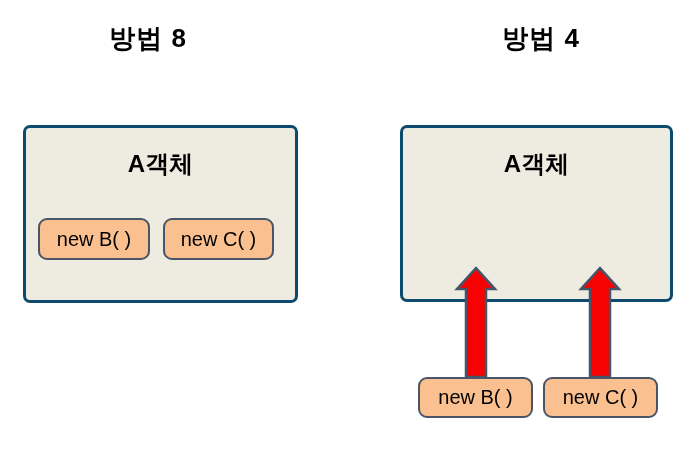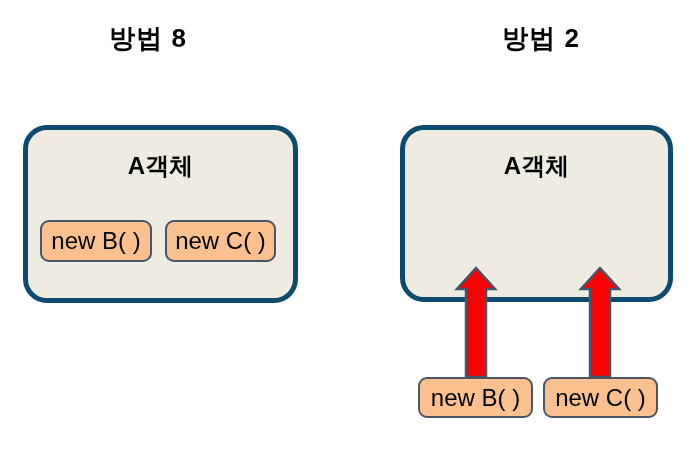--- a/index.html
+++ b/index.html
@@ -23,43 +23,43 @@
     letter-spacing: 1px;
     white-space: nowrap;
   }
   #title-method1 { left: 48px; }
   #title-method2 { left: 441px; }
   .object-container {
     position: absolute;
     top: 125px;
     height: 178px;
     background: #eeece1;
-    border: 5px solid #0c4a6e;
-    border-radius: 24px;
+    border: 3px solid #0c4a6e;
+    border-radius: 7px;
   }
   #container-method1 { left: 23px; width: 275px; }
   #container-method2 { left: 400px; width: 273px; height: 177px; }
   .container-label {
     position: absolute;
     top: 20px;
     left: 0;
     width: 100%;
     text-align: center;
     font-size: 24px;
     font-weight: bold;
   }
   .orange-box {
     position: absolute;
     background: #fac090;
     border: 2.5px solid #4a5668;
     border-radius: 9px;
     display: flex;
     align-items: center;
     justify-content: center;
-    font-size: 24px;
+    font-size: 20px;
     white-space: nowrap;
   }
   #box-newb-1 { left: 12px;  top: 90px; width: 112px; height: 42px; }
   #box-newc-1 { left: 137px; top: 90px; width: 111px; height: 42px; }
   #box-setter { left: 15px;  top: 88px; width: 240px; height: 46px; }
   #box-newb-2 { left: 418px; top: 377px; width: 115px; height: 41px; }
   #box-newc-2 { left: 543px; top: 377px; width: 115px; height: 41px; }
   .up-arrow {
     position: absolute;
     top: 265px;
@@ -74,21 +74,21 @@
     stroke-linejoin: miter;
   }
 </style>
 </head>
 <body>
 
 <div id="canvas">
 
   <div class="section-title" id="title-method1">방법 8</div>
 
-  <div class="section-title" id="title-method2">방법 2</div>
+  <div class="section-title" id="title-method2">방법 4</div>
 
   <div class="object-container" id="container-method1">
     <div class="container-label">A객체</div>
     <div class="orange-box" id="box-newb-1">new B( )</div>
     <div class="orange-box" id="box-newc-1">new C( )</div>
   </div>
 
   <div class="object-container" id="container-method2">
     <div class="container-label">A객체</div>
   </div>

